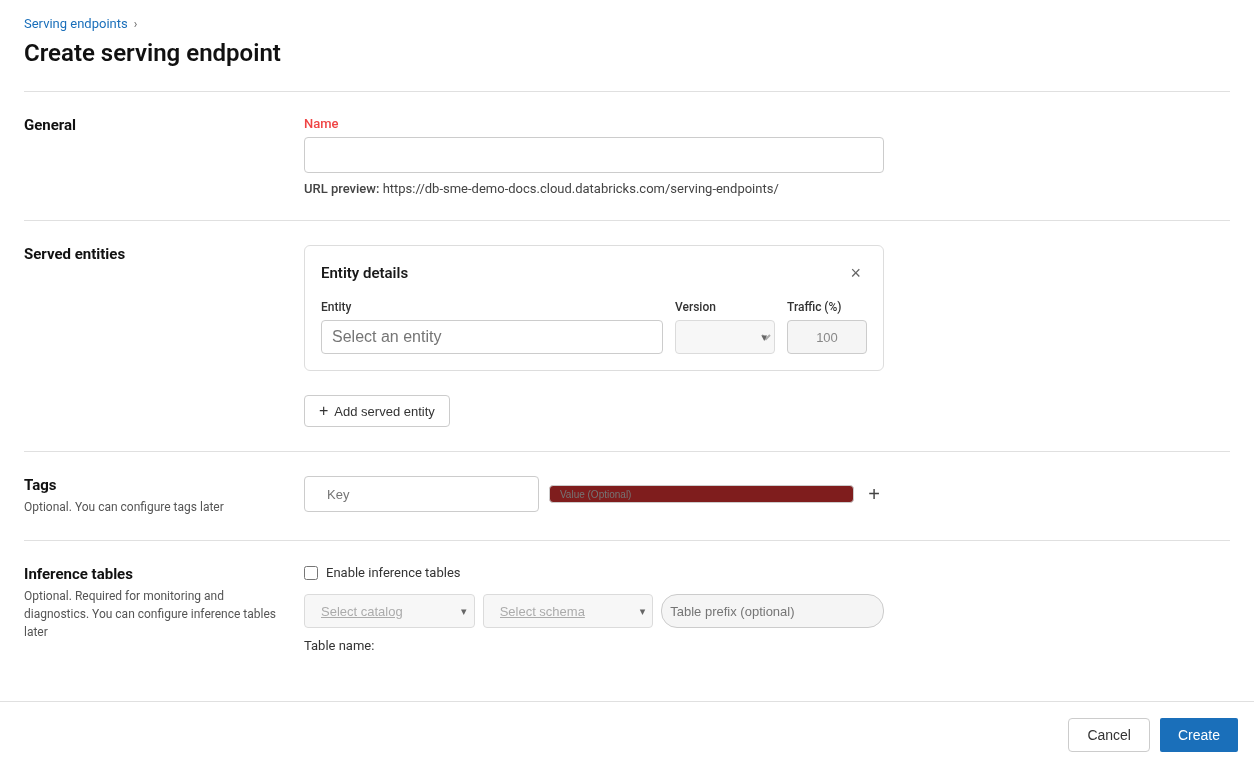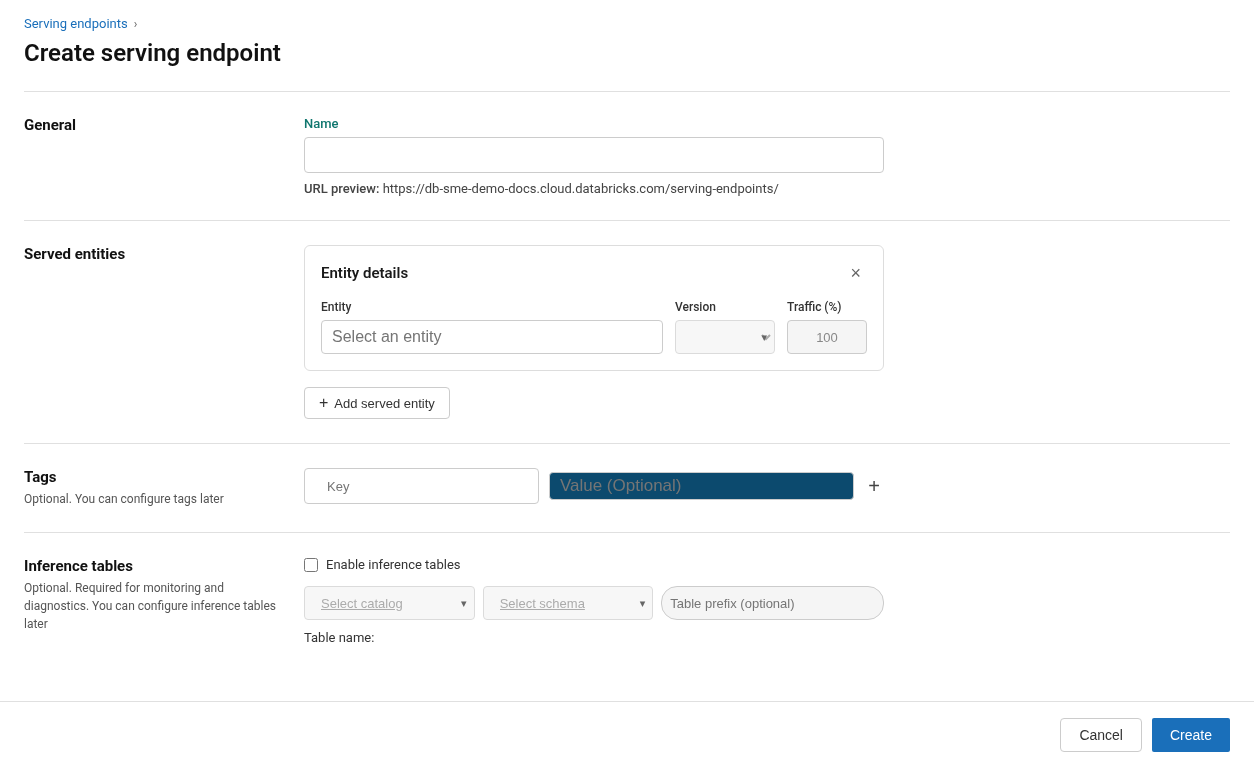--- a/index.html
+++ b/index.html
@@ -61,21 +61,21 @@
     }
     .section-right {
       flex: 1;
     }
 
     
     .field-label {
       font-size: 13px;
       font-weight: 500;
       margin-bottom: 6px;
-      color: #0f766e;
+      color: #ef4444;
     }
     .text-input {
       width: 100%;
       max-width: 580px;
       height: 36px;
       border: 1px solid #ccc;
       border-radius: 4px;
       padding: 0 10px;
       font-size: 14px;
       outline: none;
@@ -89,21 +89,21 @@
     .url-preview-label {
       font-weight: 500;
     }
 
     
     .entity-card {
       border: 1px solid #ddd;
       border-radius: 6px;
       padding: 16px;
       max-width: 580px;
-      margin-bottom: 16px;
+      margin-bottom: 24px;
       background: #fff;
     }
     .entity-card-header {
       display: flex;
       justify-content: space-between;
       align-items: center;
       margin-bottom: 16px;
     }
     .entity-card-title {
       font-size: 15px;
@@ -213,27 +213,27 @@
       border: 1px solid #ccc;
       border-radius: 4px;
       padding: 0 22px;
       font-size: 13px;
       color: #999;
       background: #fff;
       outline: none;
     }
     .tag-value-input {
       flex: 1.5;
-      height: 28px;
+      height: 18px;
       border: 1px solid #ccc;
       border-radius: 4px;
       padding: 0 10px;
-      font-size: 17px;
+      font-size: 10px;
       color: #999;
-      background: #0c4a6e;
+      background: #7f1d1d;
       outline: none;
     }
     .add-tag-btn {
       background: none;
       border: none;
       font-size: 20px;
       color: #444;
       cursor: pointer;
       padding: 0 4px;
     }
@@ -301,21 +301,21 @@
       outline: none;
     }
     .table-name-row {
       font-size: 13px;
       color: #333;
     }
 
     
     .footer {
       border-top: 1px solid #e0e0e0;
-      padding: 16px 24px;
+      padding: 16px 16px;
       display: flex;
       justify-content: flex-end;
       gap: 10px;
       position: fixed;
       bottom: 0;
       width: 1254px;
       background: #fff;
     }
     .cancel-btn {
       height: 34px;

